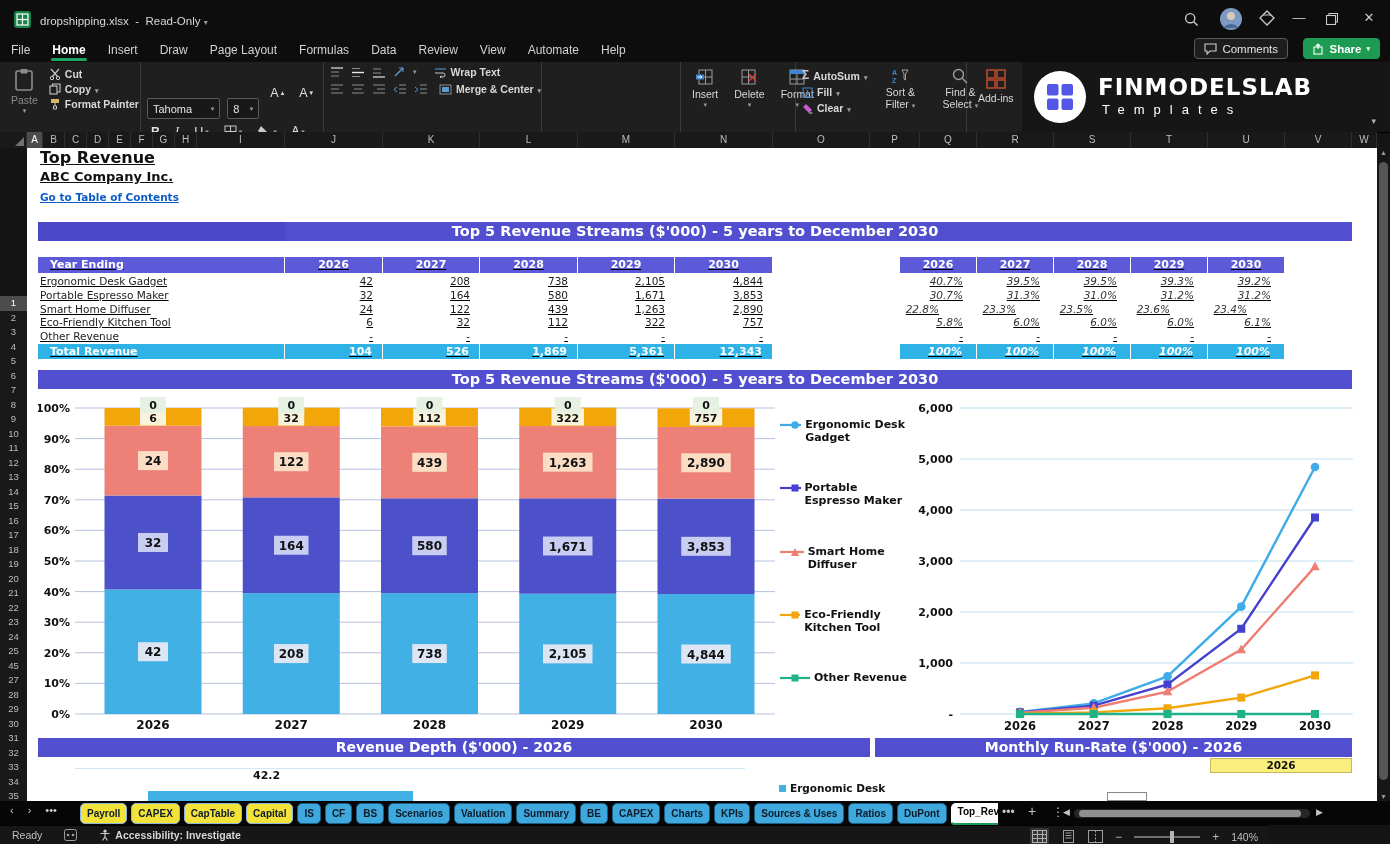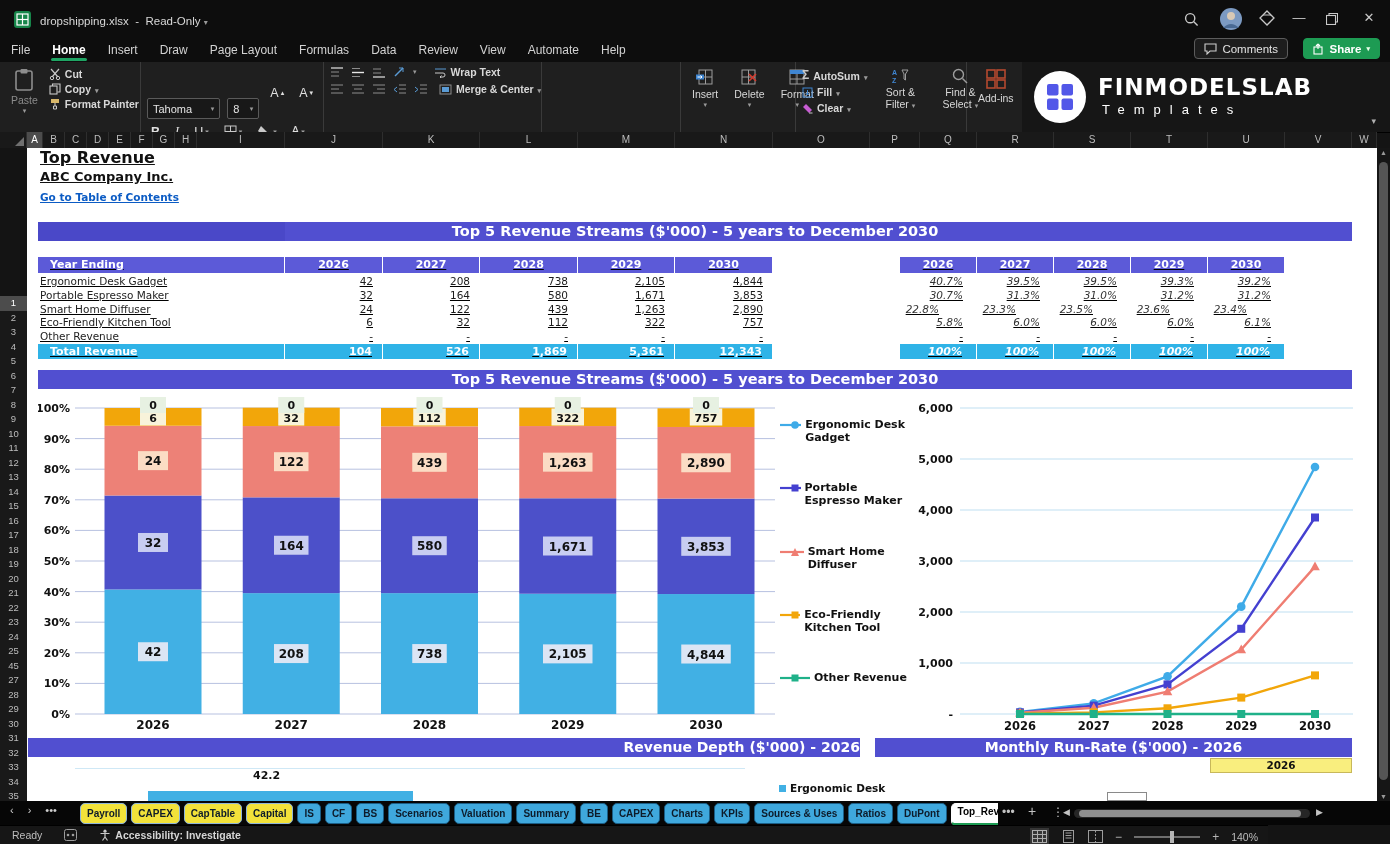--- a/index.html
+++ b/index.html
@@ -56,21 +56,21 @@
   #sheetbg{position:absolute;left:27px;top:0;width:1350px;height:653px;background:#fff;}
   .sheetfont{font-family:"DejaVu Sans",sans-serif;text-decoration:underline;}
   #page-title{position:absolute;left:40px;top:0px;font-size:16px;font-weight:bold;color:#111;}
   #company{position:absolute;left:40px;top:21px;font-size:13px;font-weight:bold;color:#111;}
   #toc-link{position:absolute;left:40px;top:43px;font-size:10.5px;font-weight:bold;color:#0b5bc4;text-decoration:underline;}
   .banner{position:absolute;background:#514fd0;color:#fff;font-weight:bold;text-align:center;font-family:"DejaVu Sans",sans-serif;}
   #banner1{left:38px;top:74px;width:1314px;height:19px;font-size:14.5px;line-height:19px;}
   #banner1-left{position:absolute;left:0;top:0;width:247px;height:19px;background:#4a48c8;}
   #banner1 span{position:relative;}
   #banner2{left:38px;top:222px;width:1314px;height:19px;font-size:14.5px;line-height:19px;}
-  #banner3{left:28px;top:590px;width:832px;height:19px;font-size:14px;line-height:19px;text-align:right;}
+  #banner3{left:38px;top:590px;width:832px;height:19px;font-size:14px;line-height:19px;}
   #banner4{left:875px;top:590px;width:477px;height:19px;font-size:14px;line-height:19px;}
   .trow{position:absolute;display:flex;}
   .hcell{background:#5c5ad8;color:#fff;font-weight:bold;font-size:11px;height:16px;line-height:16px;text-align:center;border-right:1px solid #fff;box-sizing:border-box;}
   .dcell{font-size:10.5px;color:#1c1c1c;height:13.8px;line-height:13.8px;text-align:right;padding-right:10px;box-sizing:border-box;}
   .dlabel{text-align:left;padding-left:2px;}
   .tcell{background:#2fb3e7;color:#fff;font-weight:bold;font-size:11px;height:15px;line-height:15px;text-align:right;padding-right:10px;border-right:1px solid #fff;box-sizing:border-box;}
   .tlabel{text-align:left;padding-left:12px;}
   .pcell{font-style:italic;color:#333;}
   #yellow-cell{position:absolute;left:1210px;top:610px;width:142px;height:15px;background:#f9ee7e;border:1px solid #c8b85a;box-sizing:border-box;font-size:10.5px;font-weight:bold;color:#111;text-align:center;line-height:13px;font-family:"DejaVu Sans",sans-serif;}
   #depth-gridline{position:absolute;left:75px;top:620px;width:670px;height:1px;background:#cfe8f6;}

